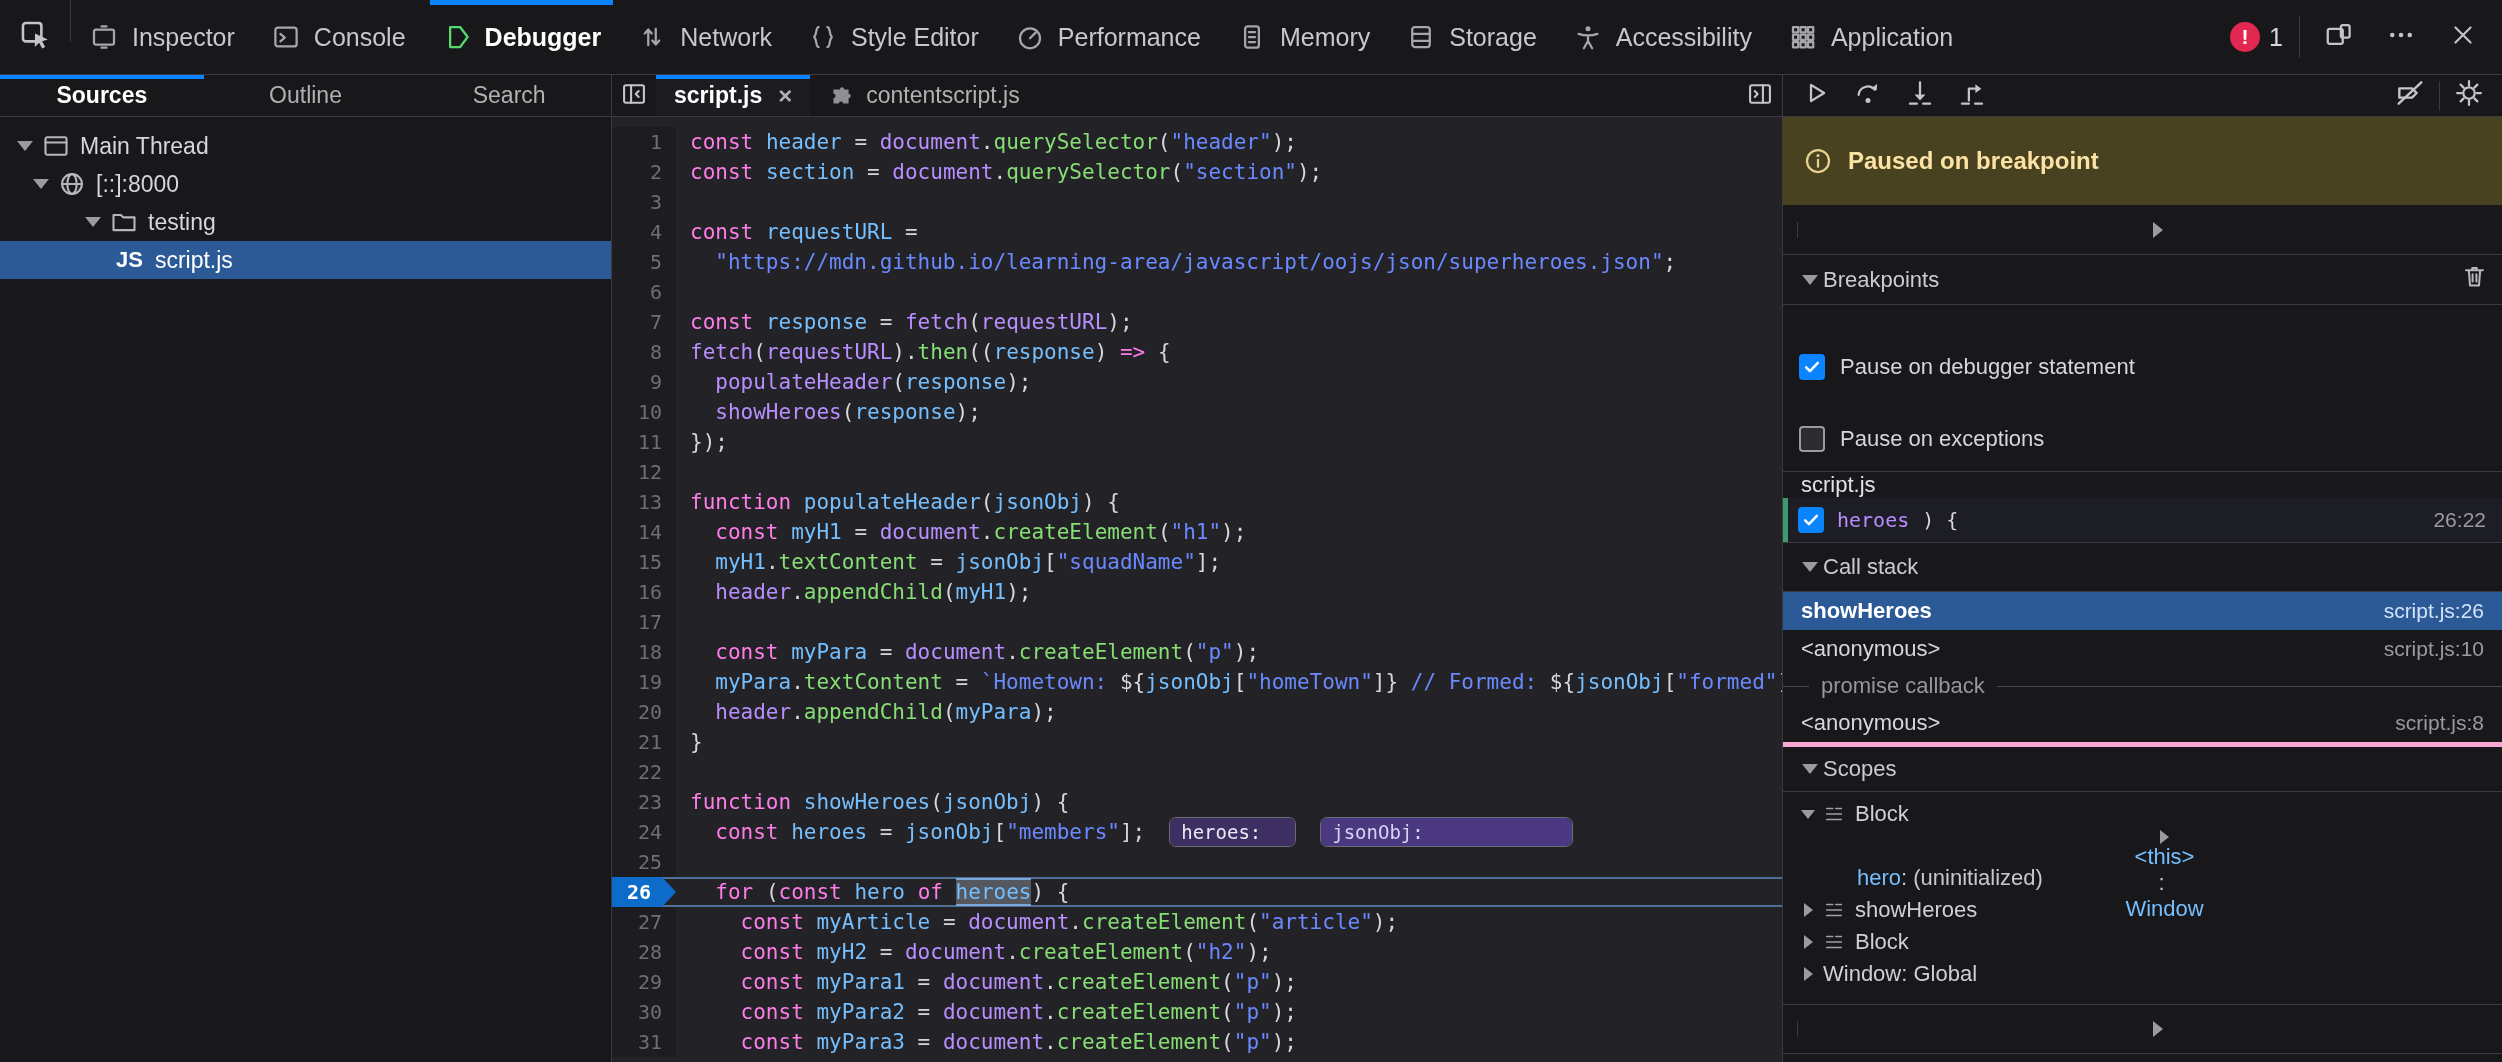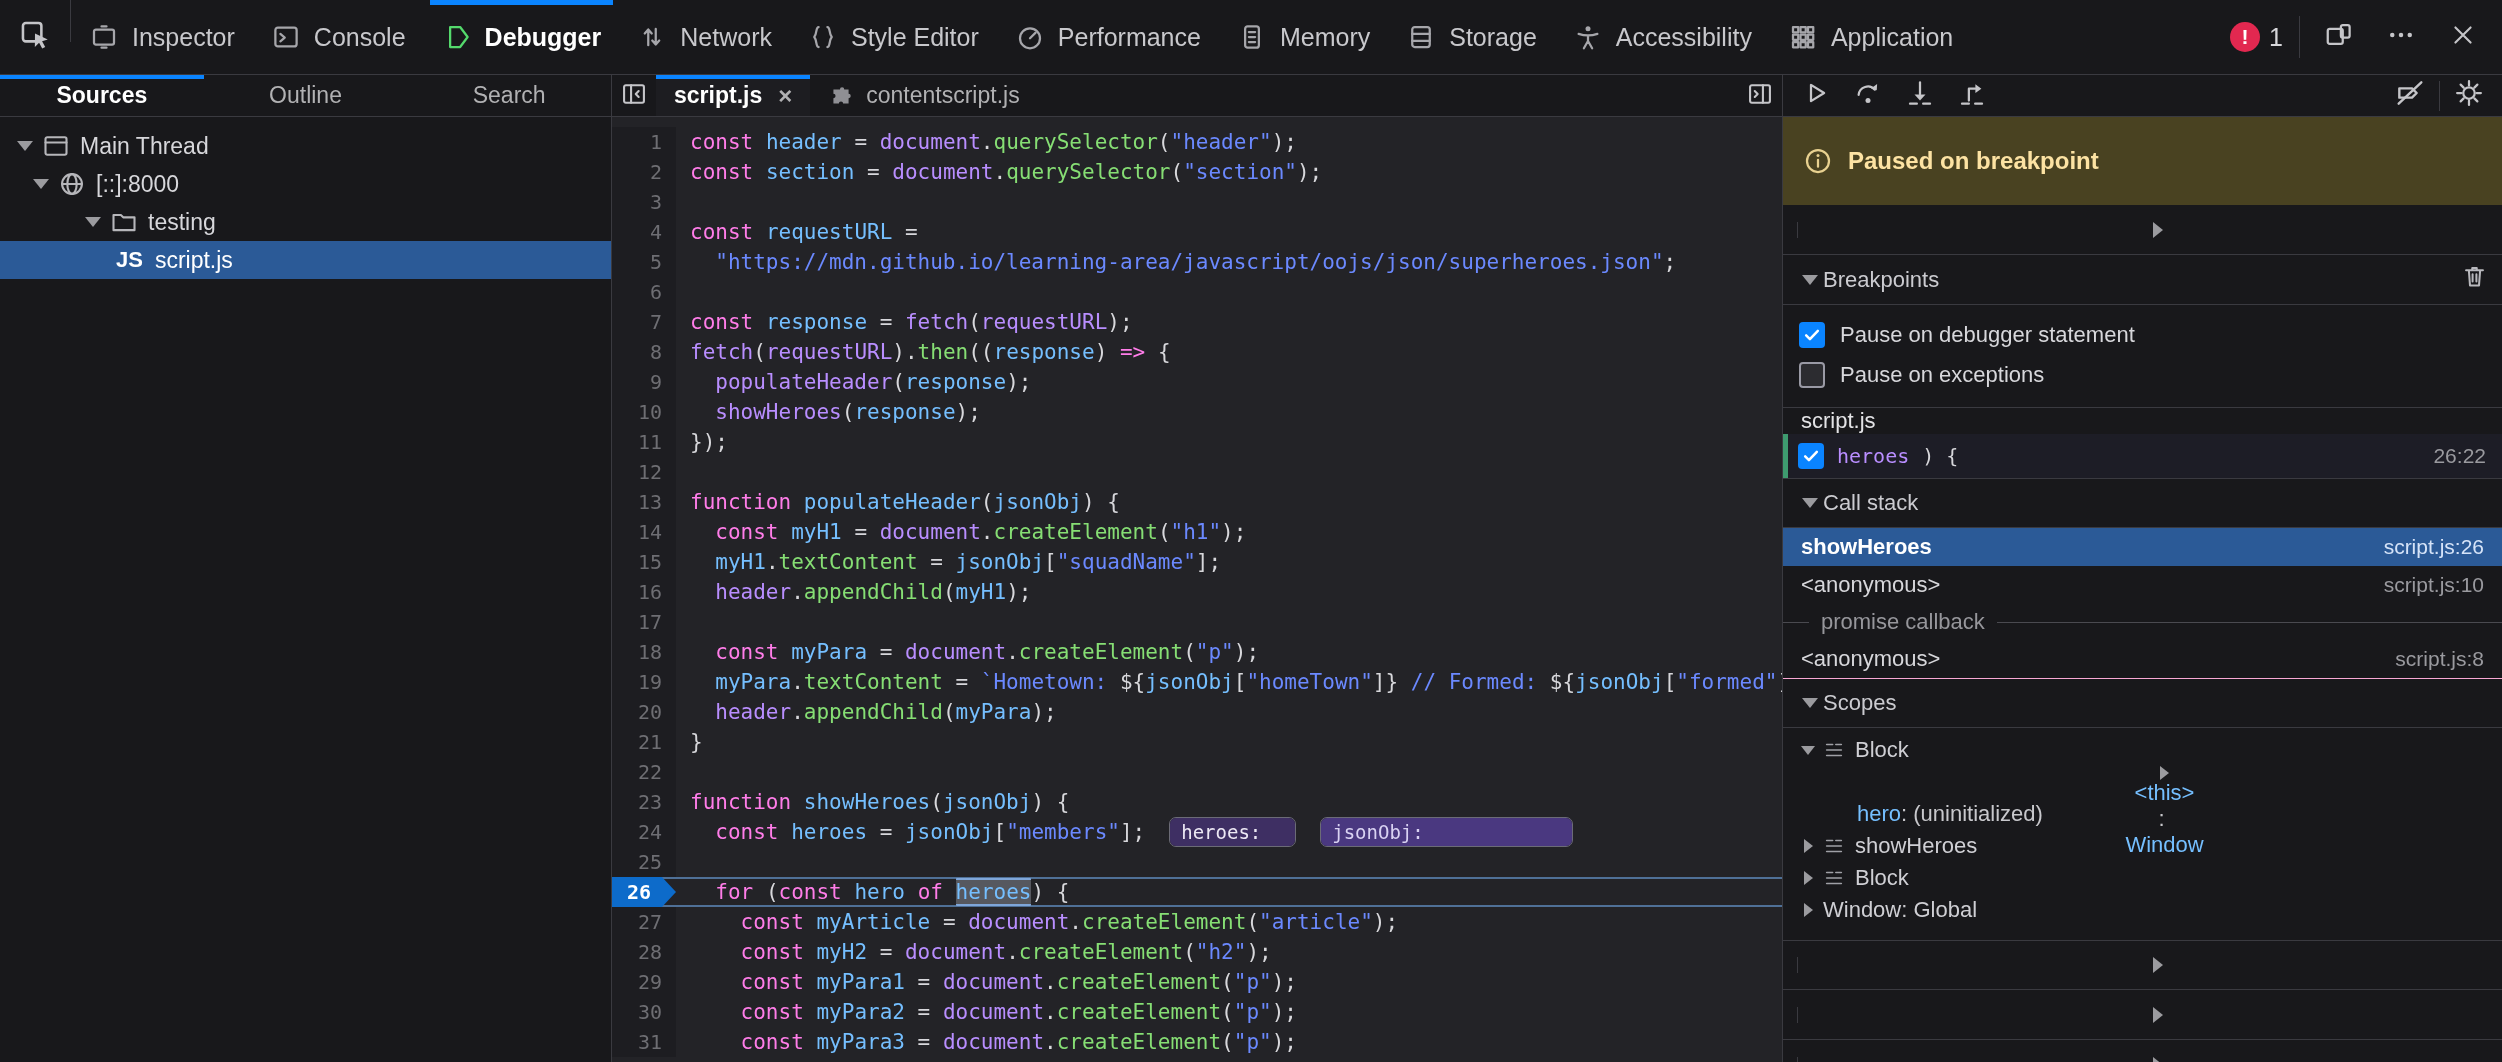--- a/index.html
+++ b/index.html
@@ -93,21 +93,21 @@
     border-bottom:1px solid #3a3a40; }
   .cbtn { width:46px; height:38px; display:flex; align-items:center; justify-content:center; color:#c5c5c9; }
   .banner { height:88px; flex:none; background:#494221; color:#fde3a3; display:flex; align-items:center;
     gap:15px; padding:0 20px; font-size:24px; font-weight:bold; }
   .banner .iicon { color:#e8d190; display:flex; font-weight:normal; }
   .acc { height:50px; flex:none; display:flex; align-items:center; padding:0 14px;
     border-bottom:1px solid #3a3a40; color:#cbcbd0; }
   .acc .hbtns { margin-left:auto; display:flex; align-items:center; gap:16px; color:#b9b9be; }
   .acc2 { border-bottom:1px solid #3a3a40; border-top:none; }
   .bp-opts { padding:10px 0 12px; }
-  .opt { height:40px; display:flex; align-items:center; gap:15px; padding:0 16px; color:#d7d7db; }
+  .opt { height:40px; display:flex; align-items:center; gap:15px; padding:0 16px; color:#d7d7db;margin-top:32px; }
   .cb { width:26px; height:26px; border-radius:4px; flex:none; display:flex; align-items:center; justify-content:center; }
   .cb.on { background:#0a84ff; color:#fff; }
   .cb.off { background:#2c2c30; border:2px solid #9a9aa5; }
   .hr { height:1px; background:#3a3a40; flex:none; }
   .bp-src { height:44px; display:flex; align-items:center; padding:0 18px; color:#e3e3e6; }
   .bp-item { height:44px; display:flex; align-items:center; gap:13px; padding:0 16px 0 10px;
     background:#1d1d26; border-left:5px solid #3e9b6f; font-family:"DejaVu Sans Mono",monospace; font-size:20px; }
   .bp-item .loc { margin-left:auto; color:#9a9a9f; font-family:"Liberation Sans",sans-serif; font-size:21px; }
   .cs-row { height:38px; flex:none; display:flex; align-items:center; padding:0 18px; color:#d7d7db; }
   .cs-row.sel { background:#2b5a97; color:#fff; font-weight:bold; }
@@ -489,21 +489,21 @@
           </div>
           <div class="cs-group">
             <span>promise callback</span>
           </div>
           <div class="cs-row">
             <span>&lt;anonymous&gt;</span>
             <span class="loc">script.js:8</span>
           </div>
         </div>
 
-      <div class="acc" style="border-top:1px solid #f9a8d4">
+      <div class="acc" style="border-top:5px solid #f9a8d4">
         <span class="arr down"></span>
         <span>Scopes</span>
       </div>
       <div id="sc-list" style="padding:6px 0 8px">
           <div class="sc-row" style="padding-left: 10px;"><span class="arr sdown"></span><span class="blocki"><svg width="22" height="22" viewBox="0 0 24 24" fill="none" stroke="currentColor" stroke-width="1.8" stroke-linecap="round" stroke-linejoin="round">
                 <path d="M4 6h6.5M14 6h6M4 12h16M4 18h16"></path>
               </svg></span><span class="sc-plain">Block</span></div>
           <div class="sc-row" style="padding-left: 44px; flex-direction: column;"><span class="arr sright"></span><span class="sc-blue">&lt;this&gt;</span><span class="sc-val">: </span><span class="sc-blue">Window</span></div>
           <div class="sc-row" style="padding-left: 44px;"><span class="arr none"></span><span class="sc-blue">hero</span><span class="sc-val">: </span><span class="sc-val">(uninitialized)</span></div>
           <div class="sc-row" style="padding-left: 10px;"><span class="arr sright"></span><span class="blocki"><svg width="22" height="22" viewBox="0 0 24 24" fill="none" stroke="currentColor" stroke-width="1.8" stroke-linecap="round" stroke-linejoin="round">

